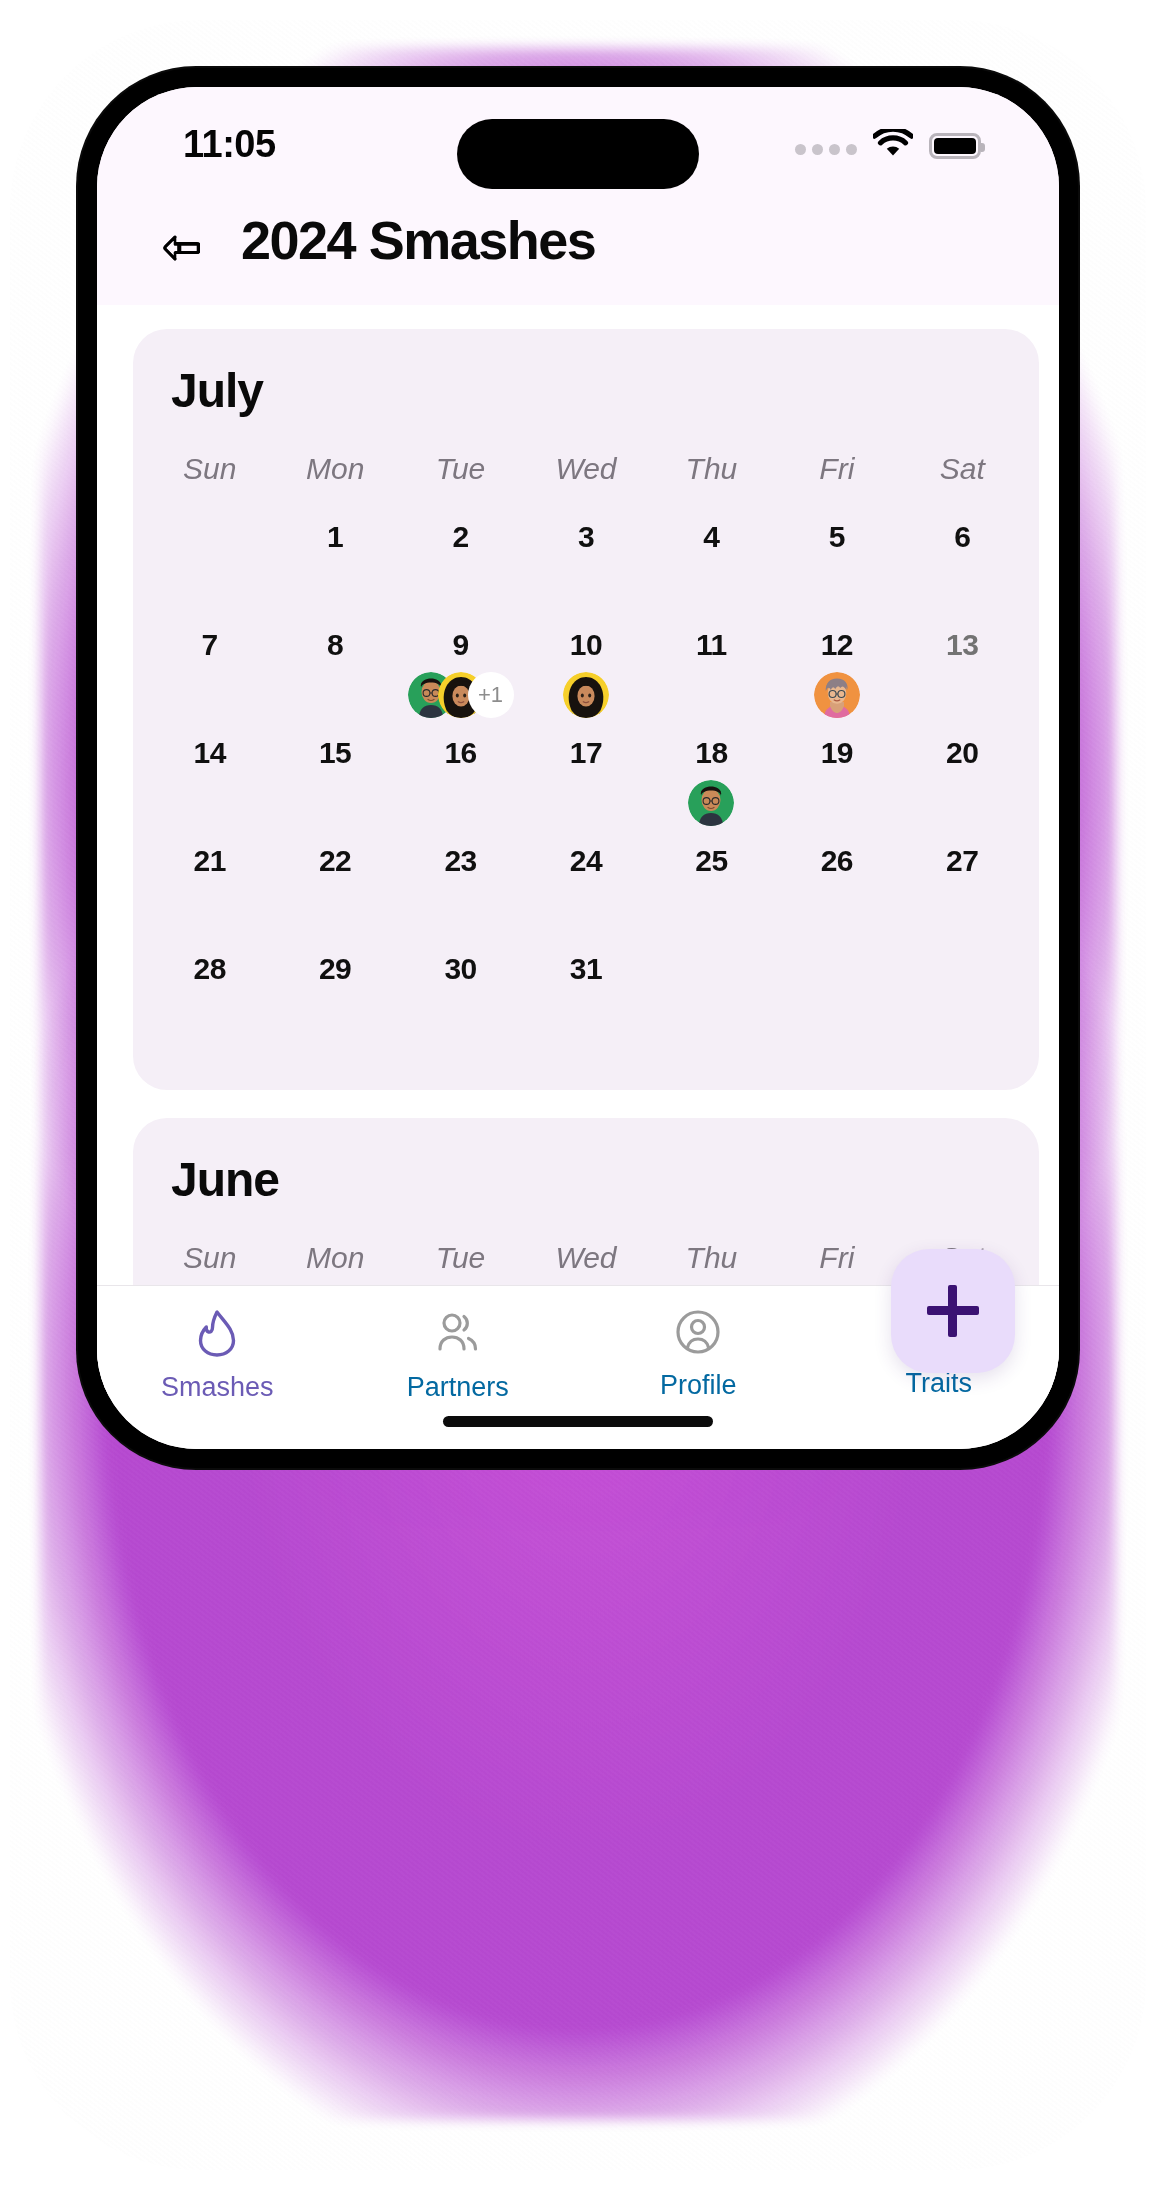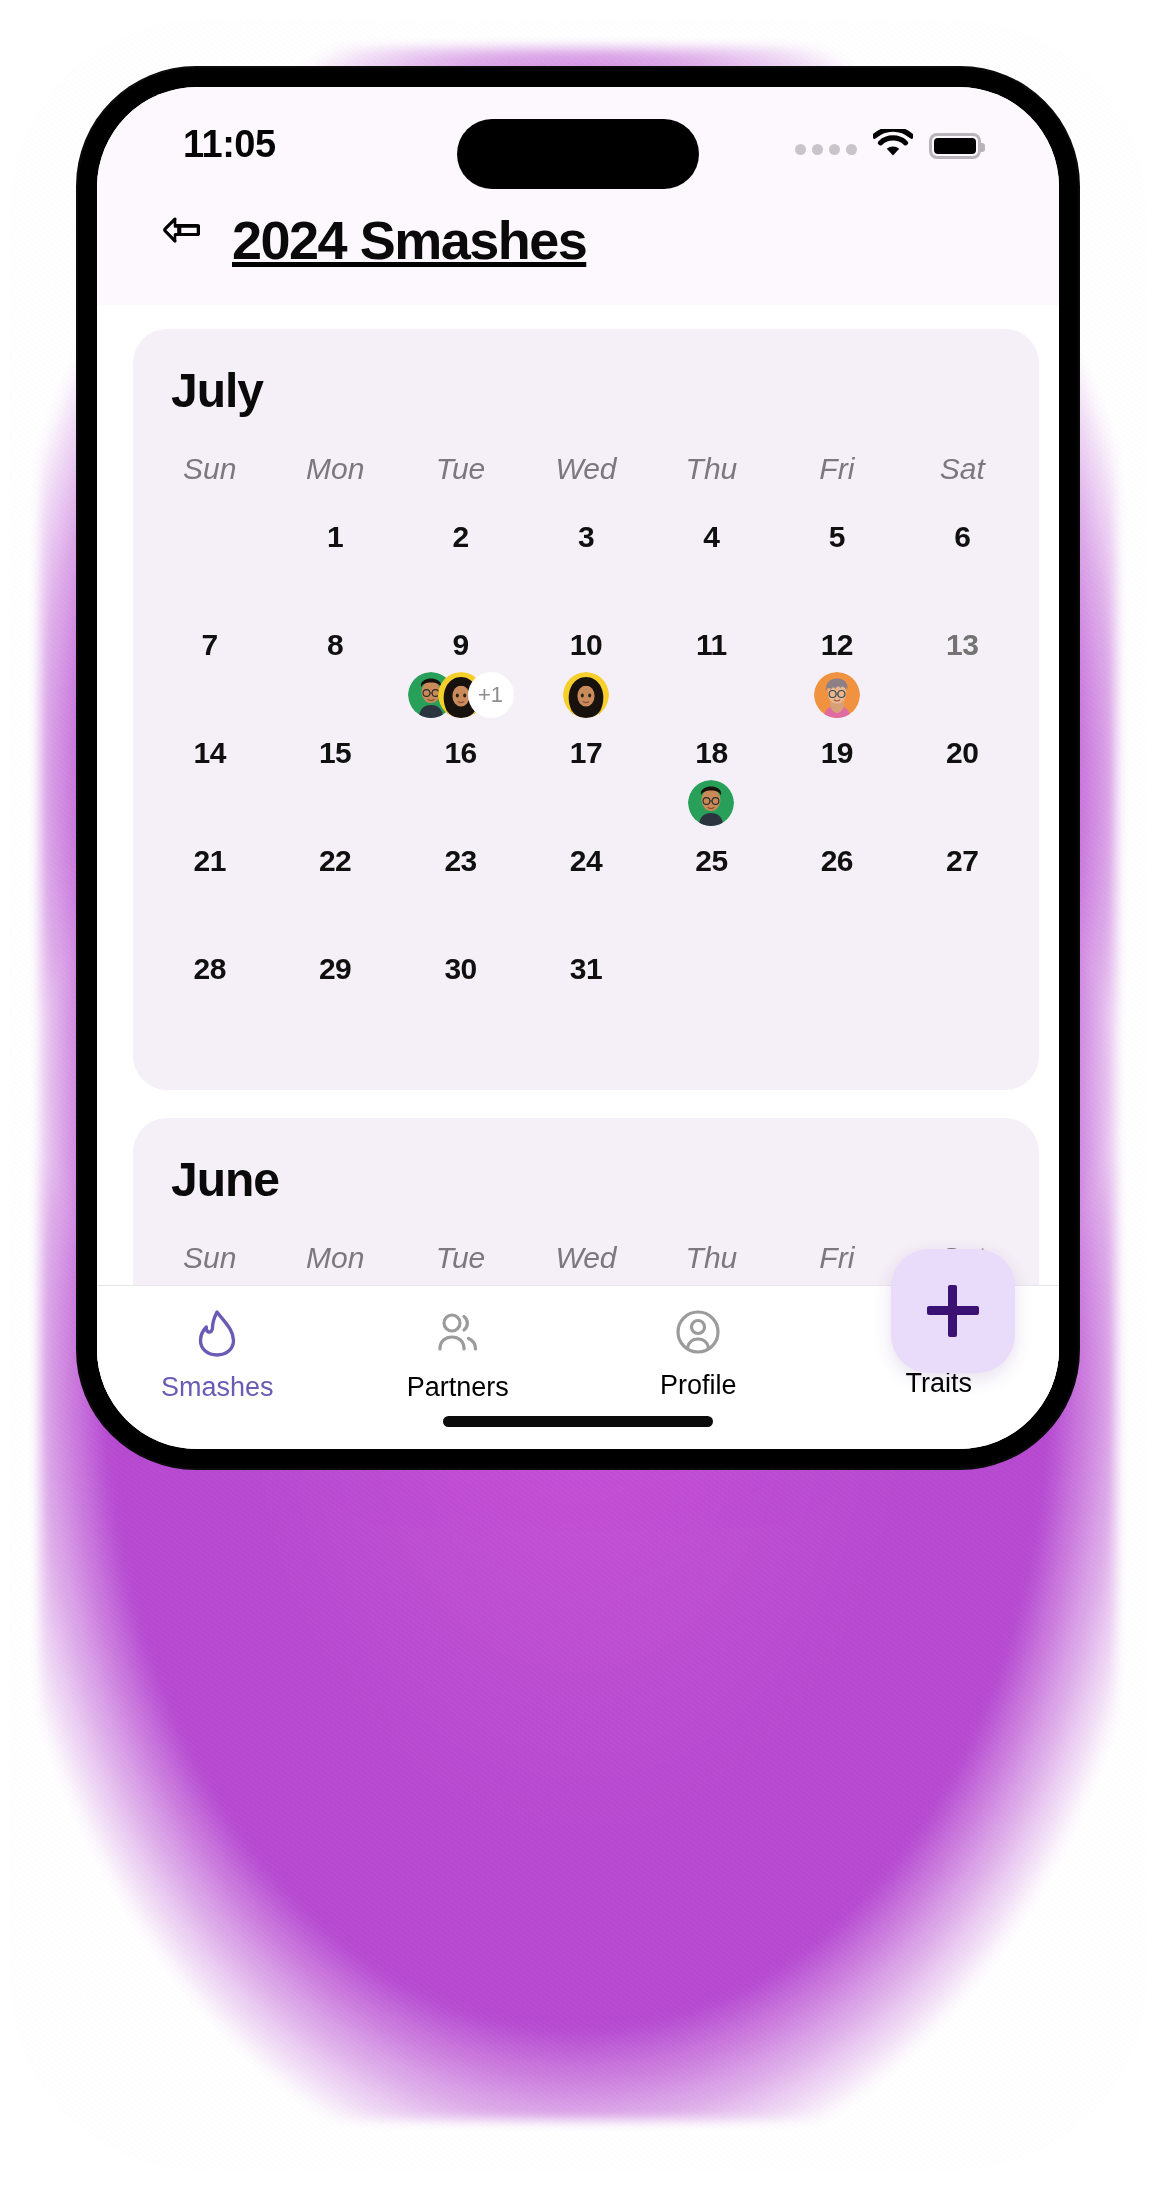--- a/index.html
+++ b/index.html
@@ -111,23 +111,22 @@
     background: #b9b4bb;
     border-radius: 0 3px 3px 0;
   }
   .battery i { display: block; width: 100%; height: 100%; background: #000; border-radius: 4px; }
 
   
   .navbar {
     background: #fdf7fe;
     padding: 14px 0 34px 62px;
     display: flex;
-    align-items: flex-start;
-    gap: 29px;
-    text-decoration: underline;
+    align-items: flex-end;
+    gap: 38px;
   }
   .back-btn {
     width: 44px; height: 44px;
     display: flex; align-items: center; justify-content: center;
     color: #000;
     cursor: pointer;
   }
   .page-title {
     font-size: 54px;
     font-weight: 700;
@@ -256,21 +255,21 @@
   }
   .tab {
     display: flex;
     flex-direction: column;
     align-items: center;
     gap: 10px;
     cursor: pointer;
   }
   .tab .tab-label {
     font-size: 27px;
-    color: #000000;
+    color: #0369a1;
     font-weight: 400;
   }
   .tab.active .tab-label { color: #6b5bb5; }
   .home-indicator {
     position: absolute;
     left: 50%; bottom: 22px;
     transform: translateX(-50%);
     width: 270px; height: 11px;
     border-radius: 6px;
     background: #0b0b0b;

